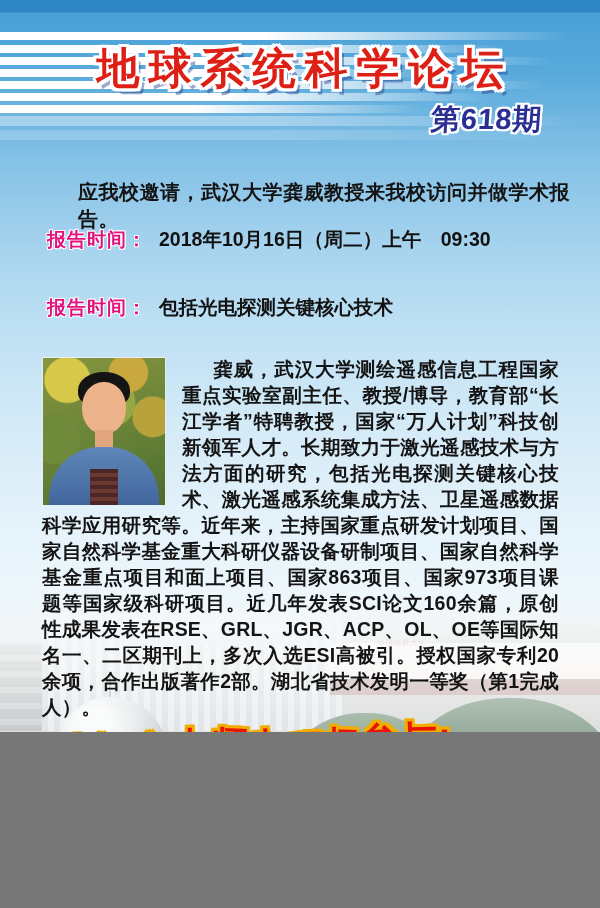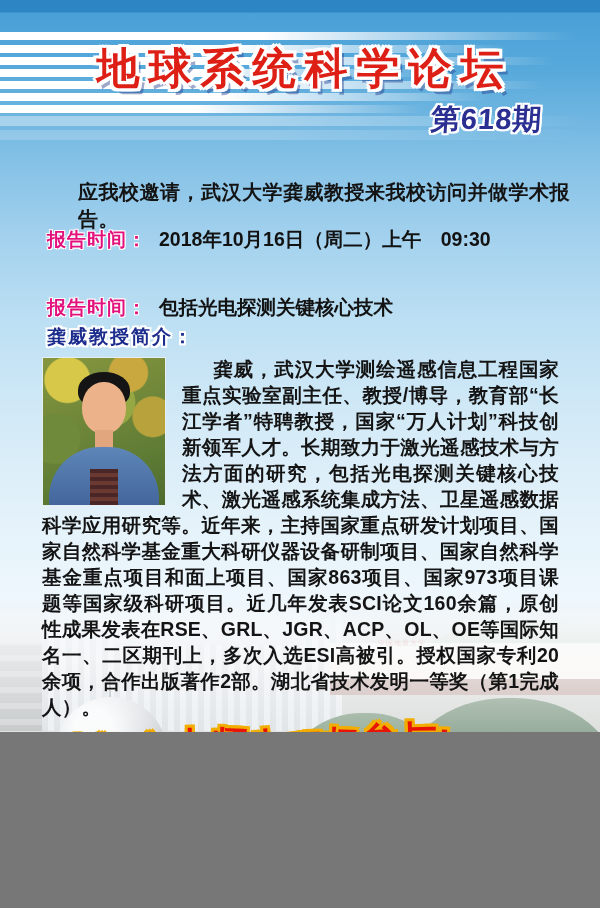--- a/index.html
+++ b/index.html
@@ -152,21 +152,20 @@
 
   <div class="intro">应我校邀请，武汉大学龚威教授来我校访问并做学术报告。</div>
 
   <div class="row" style="top:226px;">
     <span class="lbl">报告时间：</span><span class="val">2018年10月16日（周二）上午　09:30</span>
   </div>
   <div class="row" style="top:294px;">
     <span class="lbl">报告时间：</span><span class="val">包括光电探测关键核心技术</span>
   </div>
 
-  <div class="bio-heading">龚威教授简介：</div>
   <div class="bio-block">
     <div class="portrait">
       <div class="hair"></div>
       <div class="head"></div>
       <div class="neck"></div>
       <div class="jacket"></div>
       <div class="shirt"></div>
     </div>
     <p class="bio-text">龚威，武汉大学测绘遥感信息工程国家重点实验室副主任、教授/博导，教育部“长江学者”特聘教授，国家“万人计划”科技创新领军人才。长期致力于激光遥感技术与方法方面的研究，包括光电探测关键核心技术、激光遥感系统集成方法、卫星遥感数据科学应用研究等。近年来，主持国家重点研发计划项目、国家自然科学基金重大科研仪器设备研制项目、国家自然科学基金重点项目和面上项目、国家863项目、国家973项目课题等国家级科研项目。近几年发表SCI论文160余篇，原创性成果发表在RSE、GRL、JGR、ACP、OL、OE等国际知名一、二区期刊上，多次入选ESI高被引。授权国家专利20余项，合作出版著作2部。湖北省技术发明一等奖（第1完成人）。</p>
   </div>

